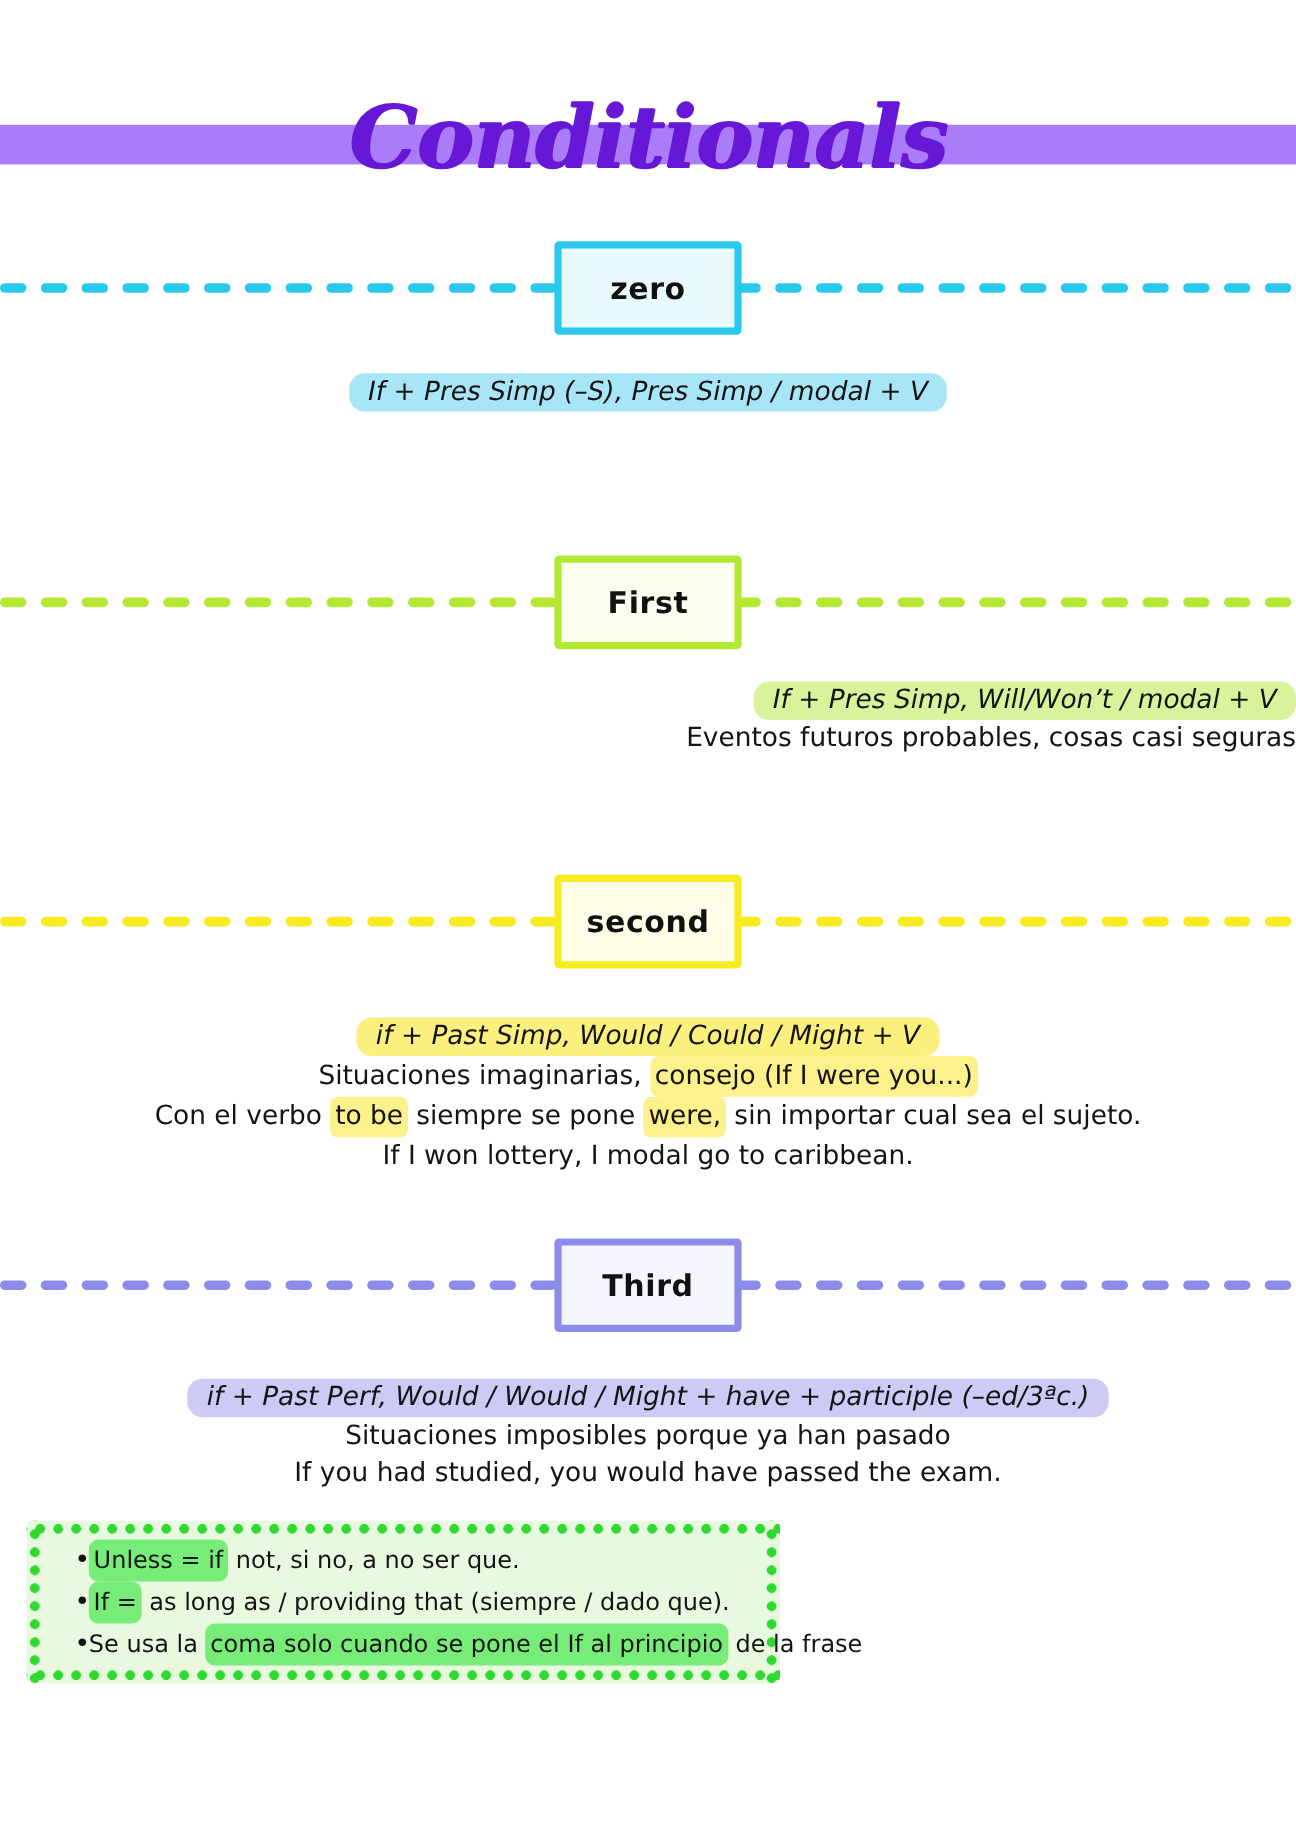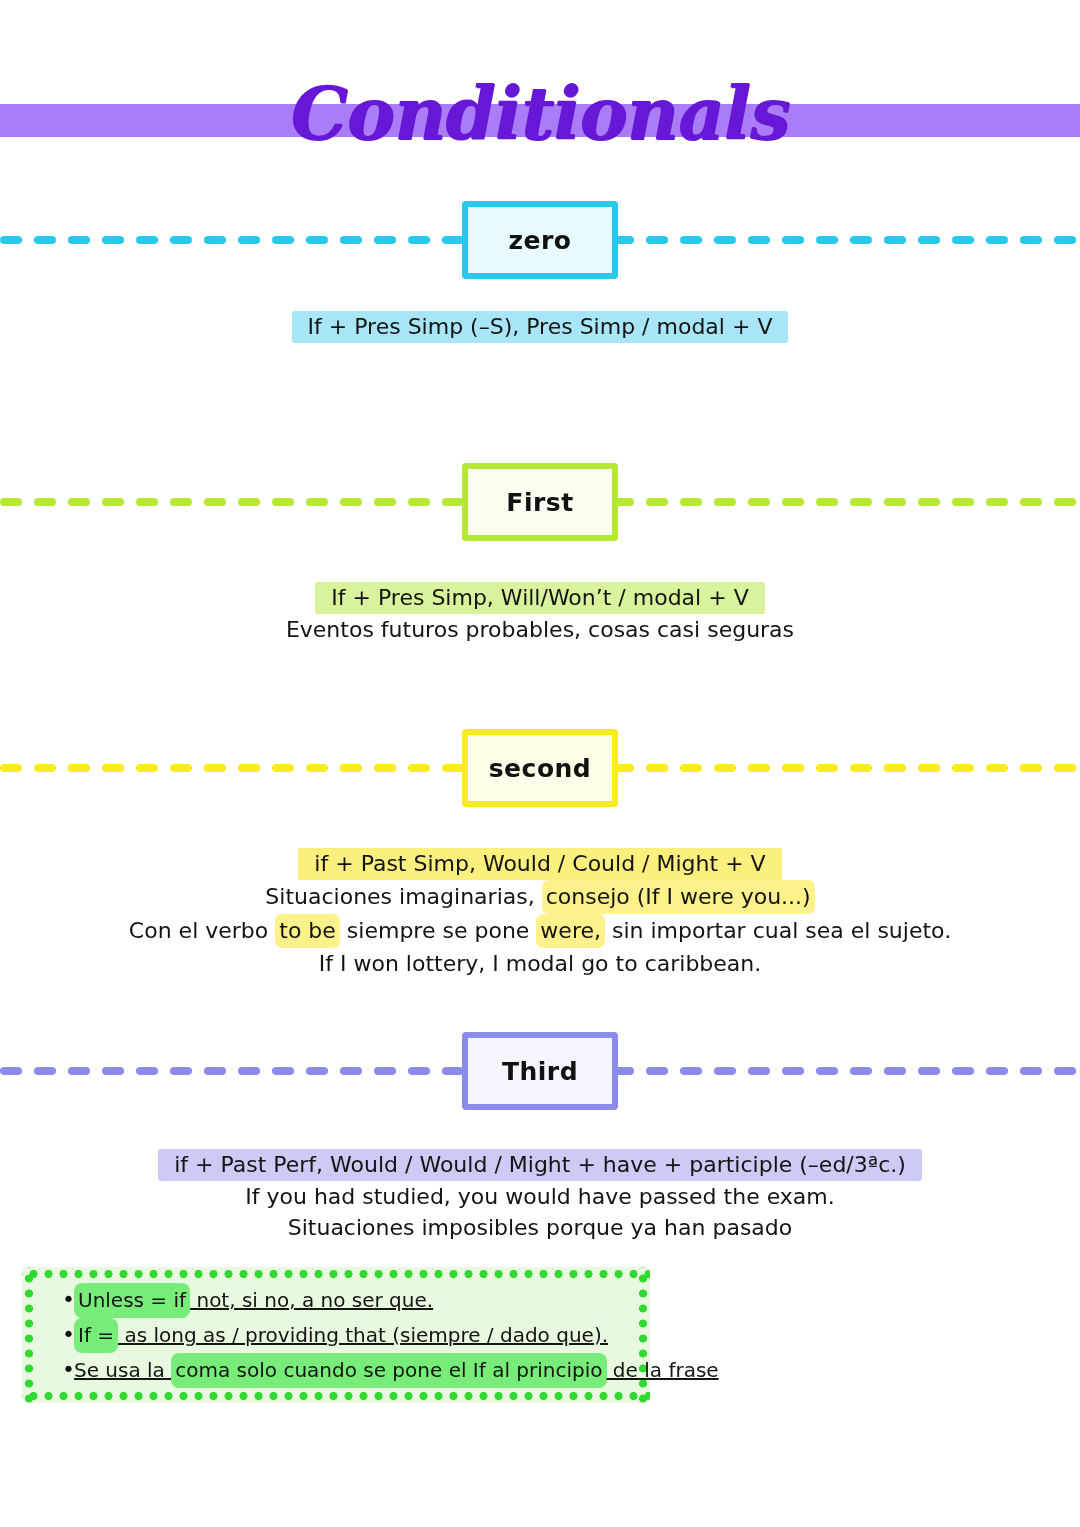--- a/index.html
+++ b/index.html
@@ -87,24 +87,25 @@
     font-family:"DejaVu Sans", sans-serif;
     font-size:22px;
     line-height:31px;
     color:#141414;
   }
   .body-block .line { white-space:nowrap; }
 
   .pill {
     display:inline-block;
     padding:3px 16px 4px 16px;
-    border-radius:3px;
+    border-radius:13px;
     font-size:22px;
     line-height:25px;
     white-space:nowrap;
+    font-style:italic;
   }
   .hl {
     display:inline-block;
     padding:1px 4px 2px 4px;
     border-radius:7px;
   }
 
   
   .c-zero   .dash-line { background:#29c8ec; }
   .c-zero   .label-box { border-color:#29c8ec; background:#e9fafe; }
@@ -154,21 +155,20 @@
       0 0;
     background-repeat:
       repeat-x, repeat-x, repeat-y, repeat-y, no-repeat;
   }
   .note-item {
     font-family:"DejaVu Sans", sans-serif;
     font-size:20px;
     line-height:32px;
     color:#141414;
     white-space:nowrap;
-    text-decoration:underline;
   }
   .bullet {
     display:inline-block;
     width:12px;
     color:#111;
     font-size:22px;
     line-height:32px;
   }
   .gh {
     display:inline-block;
@@ -264,21 +264,21 @@
         <i style="position:absolute;left:952px;top:-4px;width:22px;height:8px;background:rgb(181, 232, 50);border-radius:4px;"></i>
         <i style="position:absolute;left:986px;top:-4px;width:22px;height:8px;background:rgb(181, 232, 50);border-radius:4px;"></i>
         <i style="position:absolute;left:1020px;top:-4px;width:22px;height:8px;background:rgb(181, 232, 50);border-radius:4px;"></i>
         <i style="position:absolute;left:1054px;top:-4px;width:22px;height:8px;background:rgb(181, 232, 50);border-radius:4px;"></i>
       </div>
     <div class="label-box">
       <span>First</span>
     </div>
   </div>
 </div>
-<div class="body-block" style="top:582px;">
+<div class="body-block" style="top:568px;text-align:right;">
   <div class="line">
     <span class="pill p-first">If + Pres Simp, Will/Won’t / modal + V</span>
   </div>
   <div class="line">Eventos futuros probables, cosas casi seguras</div>
 </div>
 
 <div class="section c-second" style="top:729px;">
   <div class="rule-row">
     <div class="dash-line" style="background: none; height: 0px; border-top: 0px;">
         <i style="position:absolute;left:0px;top:-4px;width:22px;height:8px;background:rgb(248, 236, 32);border-radius:4px;"></i>
@@ -366,21 +366,21 @@
       </div>
     <div class="label-box">
       <span>Third</span>
     </div>
   </div>
 </div>
 <div class="body-block" style="top:1149px;">
   <div class="line">
     <span class="pill p-third">if + Past Perf, Would / Would / Might + have + participle (–ed/3ªc.)</span>
   </div>
+  <div class="line">Situaciones imposibles porque ya han pasado</div>
   <div class="line">If you had studied, you would have passed the exam.</div>
-  <div class="line">Situaciones imposibles porque ya han pasado</div>
 </div>
 
 <div class="notes-box">
   <div class="note-item"><span class="bullet">•</span><span class="gh">Unless = if</span><span> not, si no, a no ser que.</span></div>
   <div class="note-item"><span class="bullet">•</span><span class="gh">If =</span><span> as long as / providing that (siempre / dado que).</span></div>
   <div class="note-item"><span class="bullet">•</span><span>Se usa la </span><span class="gh">coma solo cuando se pone el If al principio</span><span> de la frase</span></div>
 </div>
 
 </body></html>

